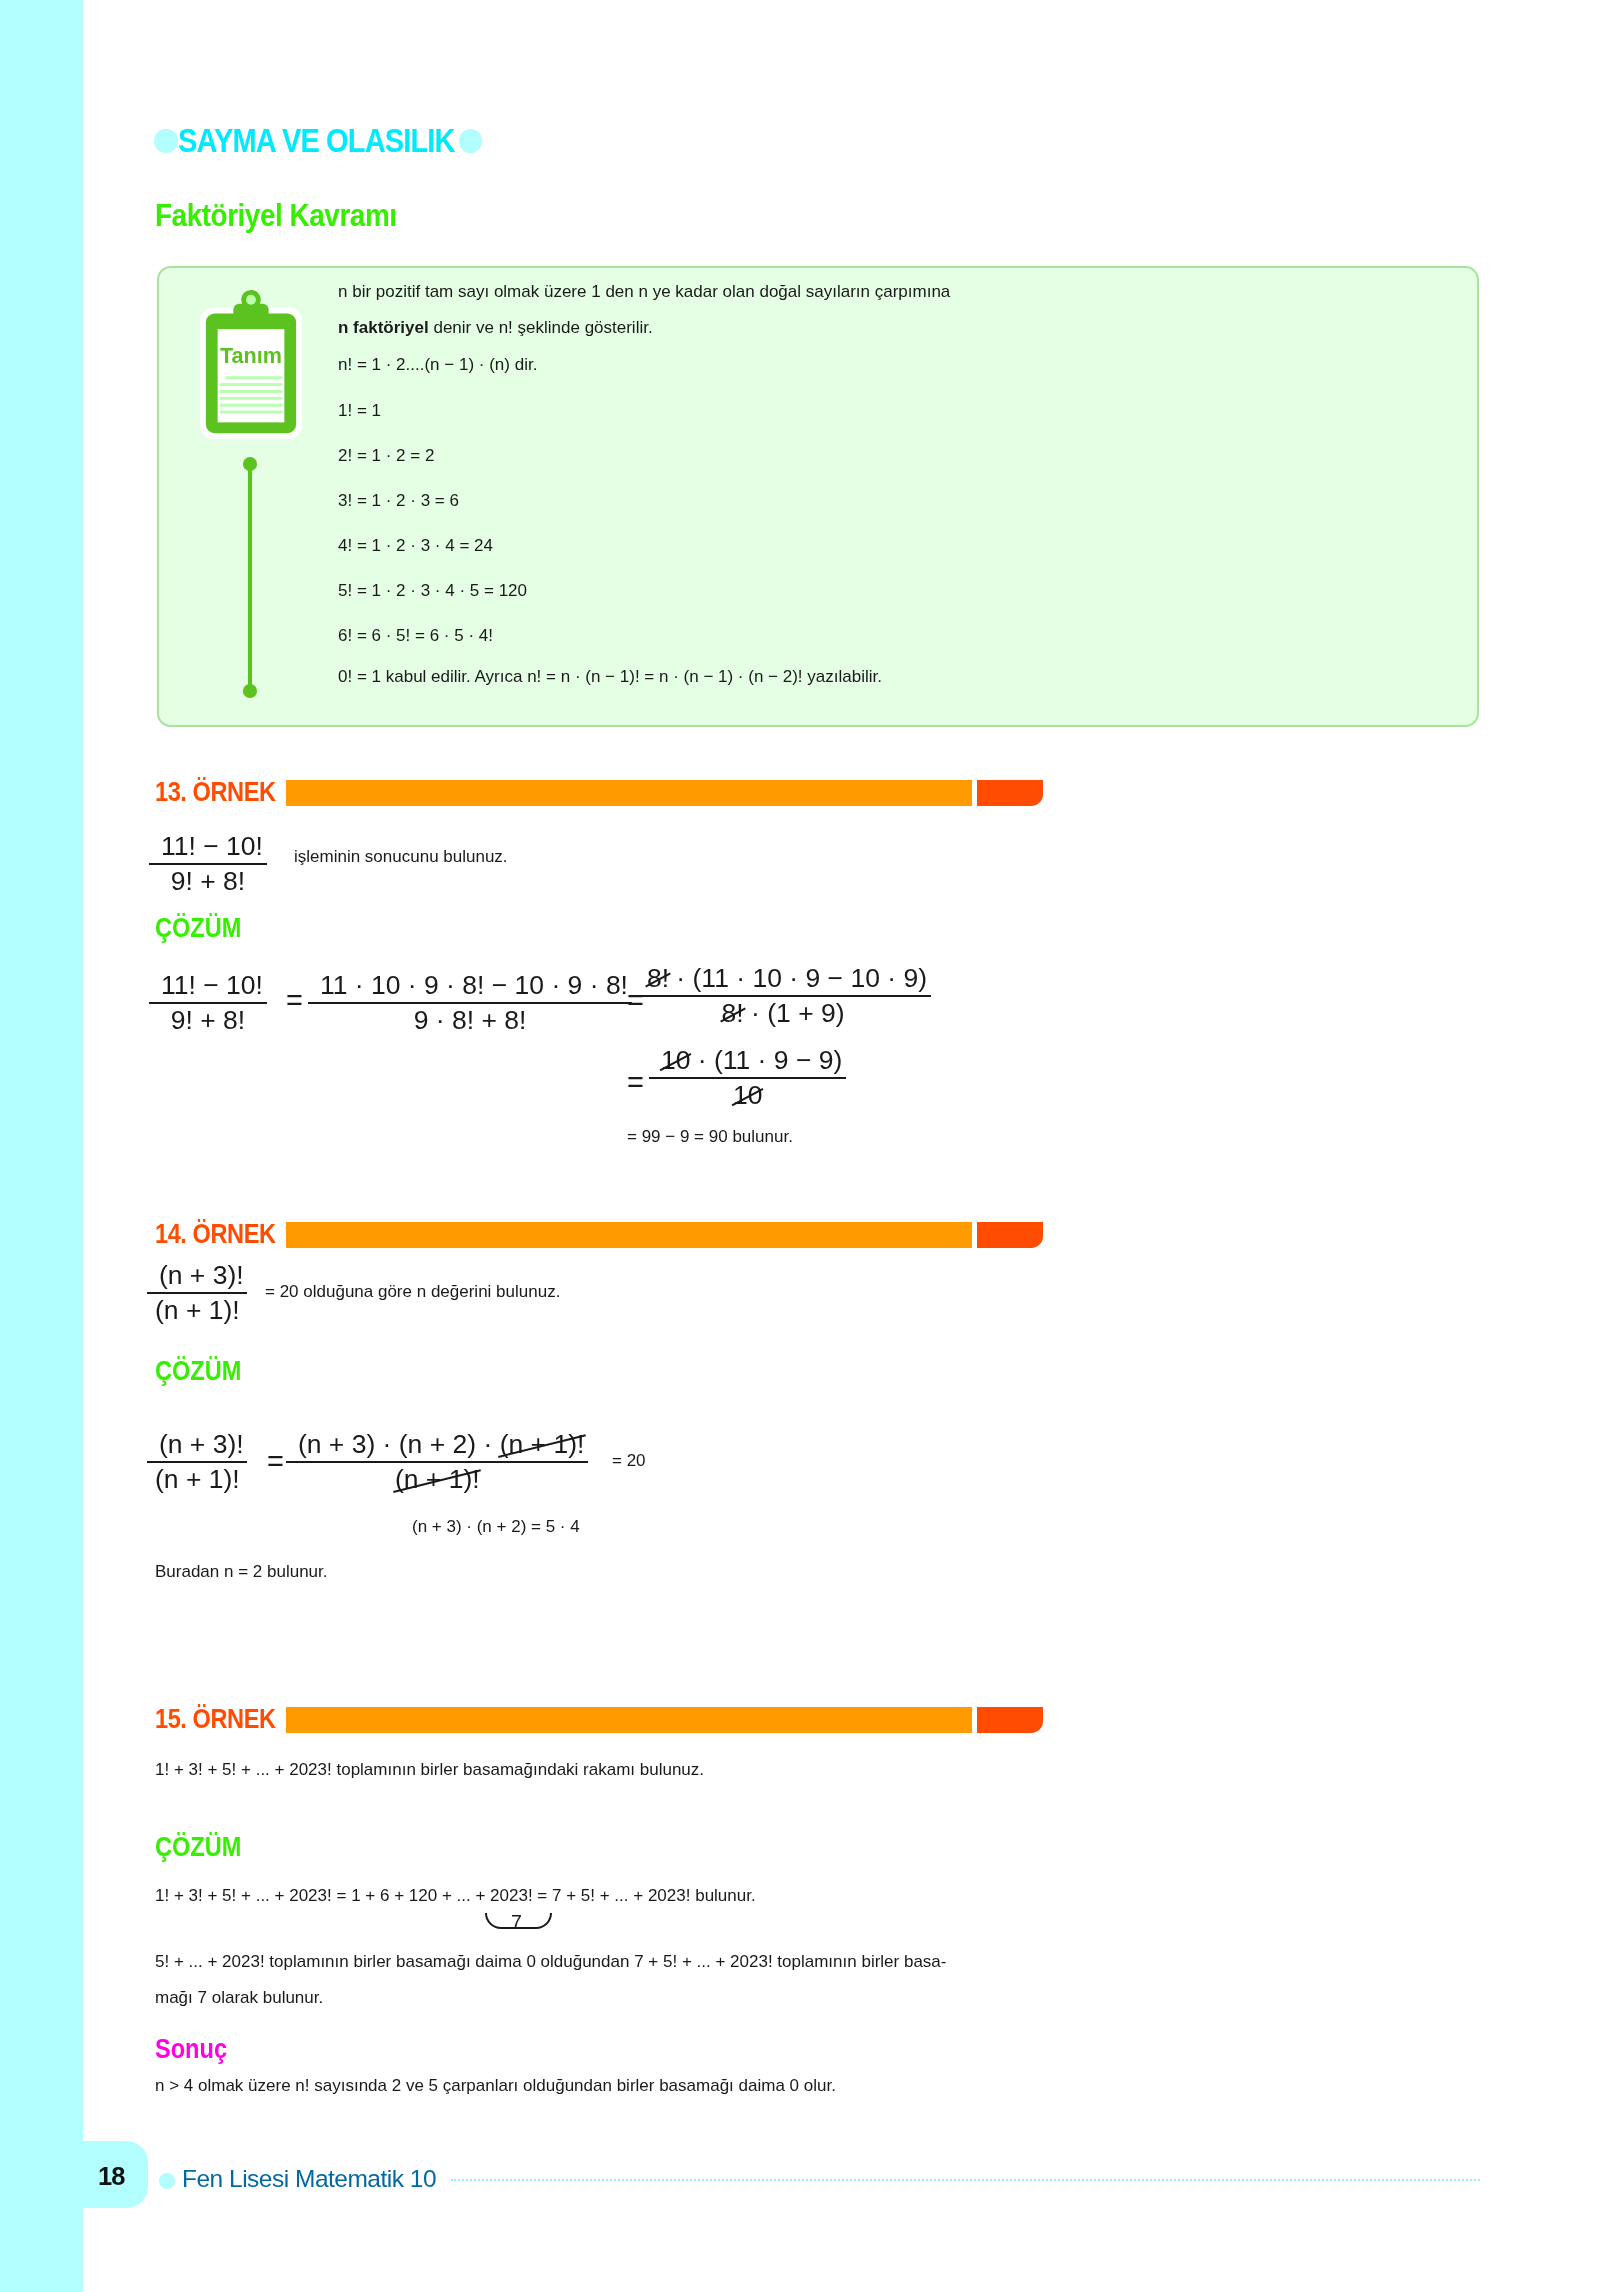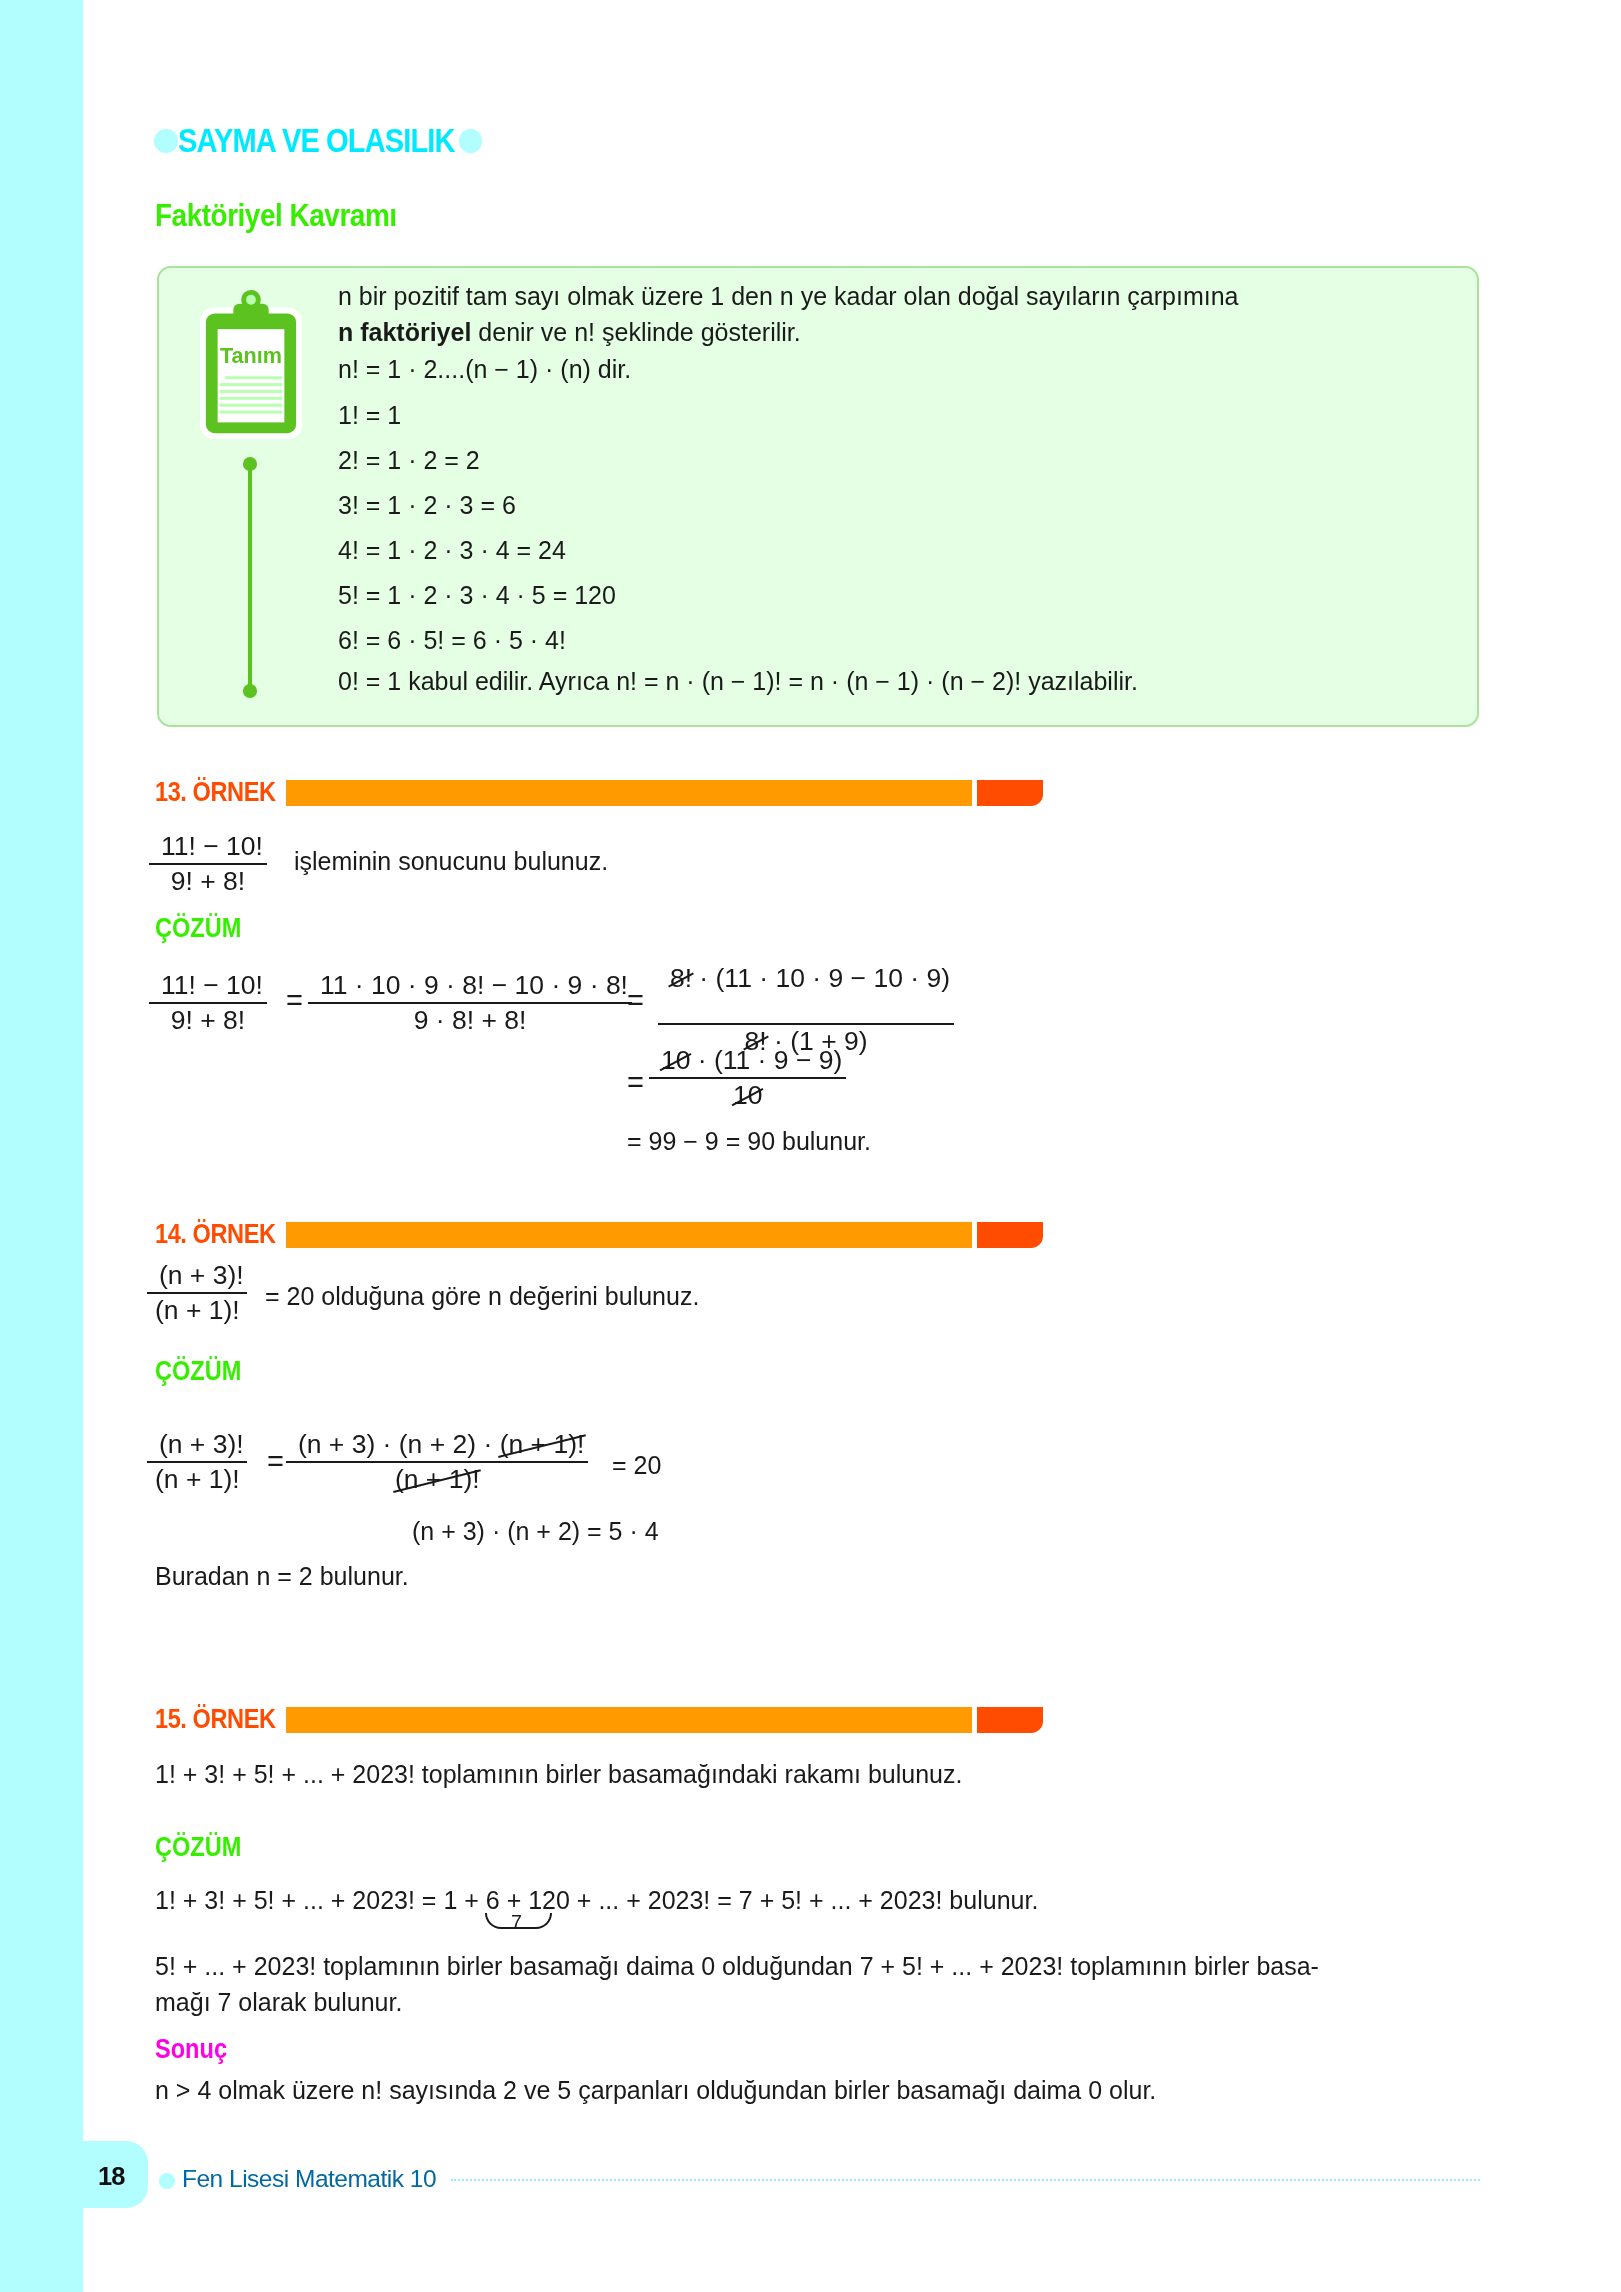--- a/index.html
+++ b/index.html
@@ -44,21 +44,21 @@
 
   .def-box {
     position: absolute; left: 157px; top: 266px; width: 1322px; height: 461px;
     background: #e4ffe4; border: 2.9px solid #a9e39b; border-radius: 13.7px; box-sizing: border-box;
   }
   .clipboard { position: absolute; left: 196px; top: 286px; width: 110px; height: 157px; }
   .timeline { position: absolute; left: 248px; top: 463px; width: 3.9px; height: 231px; background: #5cc21f; }
   .timeline-dot { position: absolute; width: 13.7px; height: 13.7px; border-radius: 50%; background: #5cc21f; }
 
   .math-text {
-    font-family: "Liberation Sans", "DejaVu Sans", sans-serif; font-size: 25px; color: #1a1a1a;
+    font-family: "Liberation Sans", "DejaVu Sans", sans-serif; font-size: 17px; color: #1a1a1a;
     white-space: nowrap; position: absolute;
   }
   .def-line { left: 338px; }
   b.bold { font-weight: bold; }
 
   .example-header { position: absolute; left: 155px; display: flex; align-items: center; }
   .example-header .label {
     font-size: 27.4px; font-weight: bold; color: #ff4c00; transform: scaleX(0.86); transform-origin: left center;
     width: 127px; white-space: nowrap; letter-spacing: -0.5px;
   }
@@ -144,21 +144,21 @@
 <div class="frac" style="left:157px;top:970px;">
   <span class="num">11! − 10!</span>
   <span class="den">9! + 8!</span>
 </div>
 <div class="eq" style="left:286px;top:984px;">=</div>
 <div class="frac" style="left:316px;top:970px;">
   <span class="num">11 · 10 · 9 · 8! − 10 · 9 · 8!</span>
   <span class="den">9 · 8! + 8!</span>
 </div>
 <div class="eq" style="left:627px;top:984px;">=</div>
-<div class="frac" style="left:666px;top:963px;gap:28px;">
+<div class="frac" style="left:643px;top:963px;">
   <span class="num"><span class="strike">8!</span><span> · (11 · 10 · 9 − 10 · 9)</span></span>
   <span class="den"><span class="strike">8!</span><span> · (1 + 9)</span></span>
 </div>
 <div class="eq" style="left:627px;top:1066px;">=</div>
 <div class="frac" style="left:657px;top:1045px;">
   <span class="num"><span class="strike">10</span><span> · (11 · 9 − 9)</span></span>
   <span class="den"><span class="strike">10</span></span>
 </div>
 <div class="math-text" style="left:627px;top:1127px;">= 99 − 9 = 90 bulunur.</div>
 

